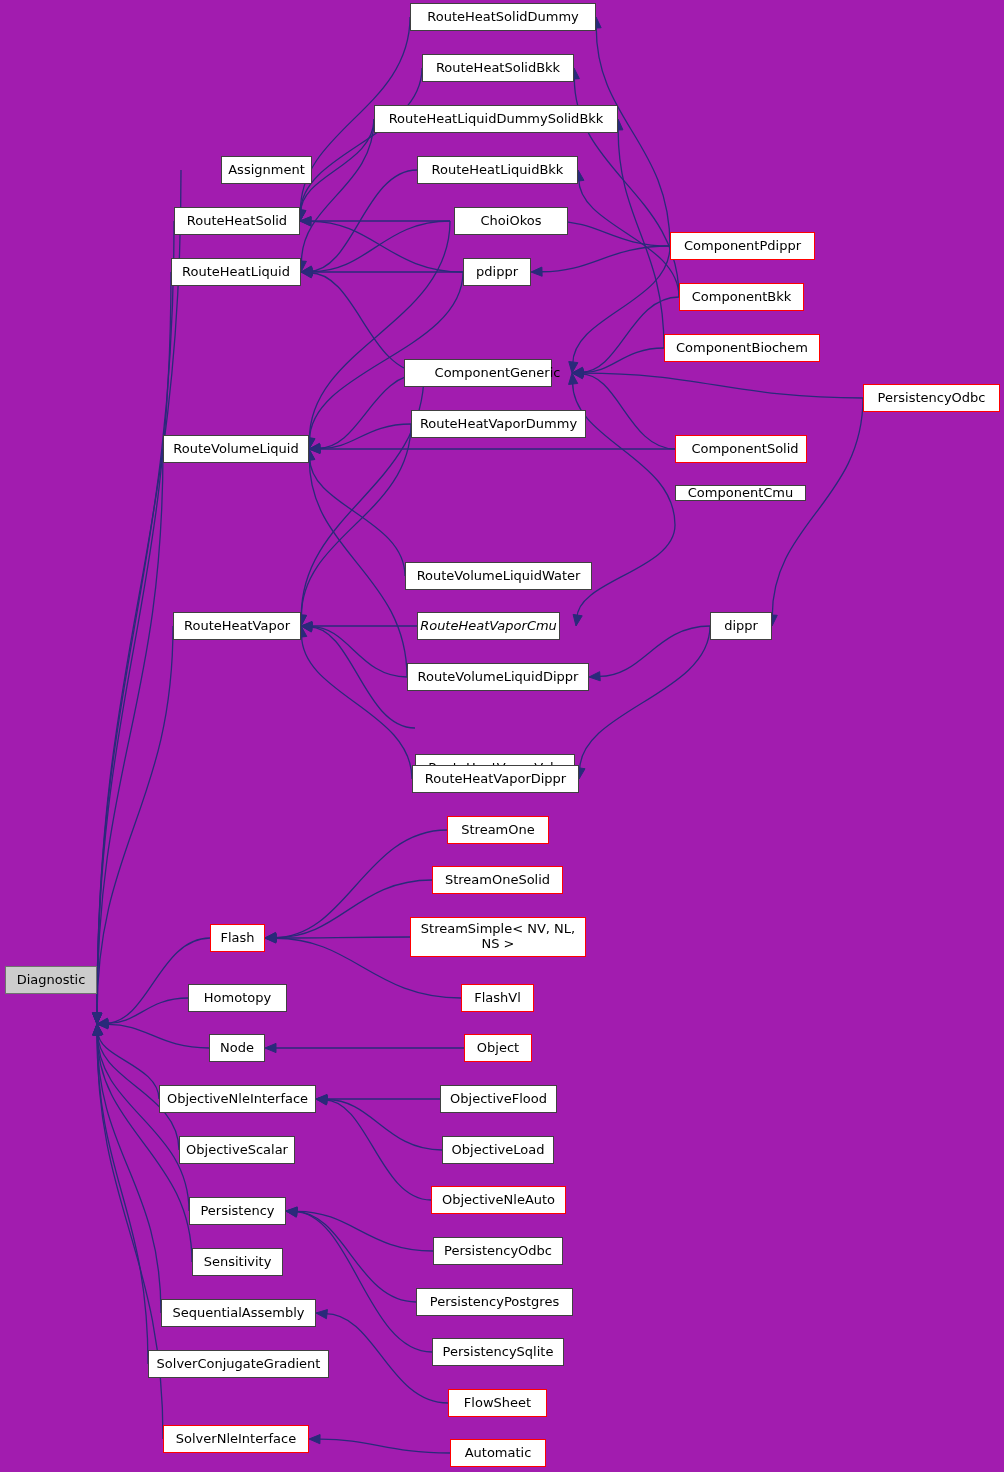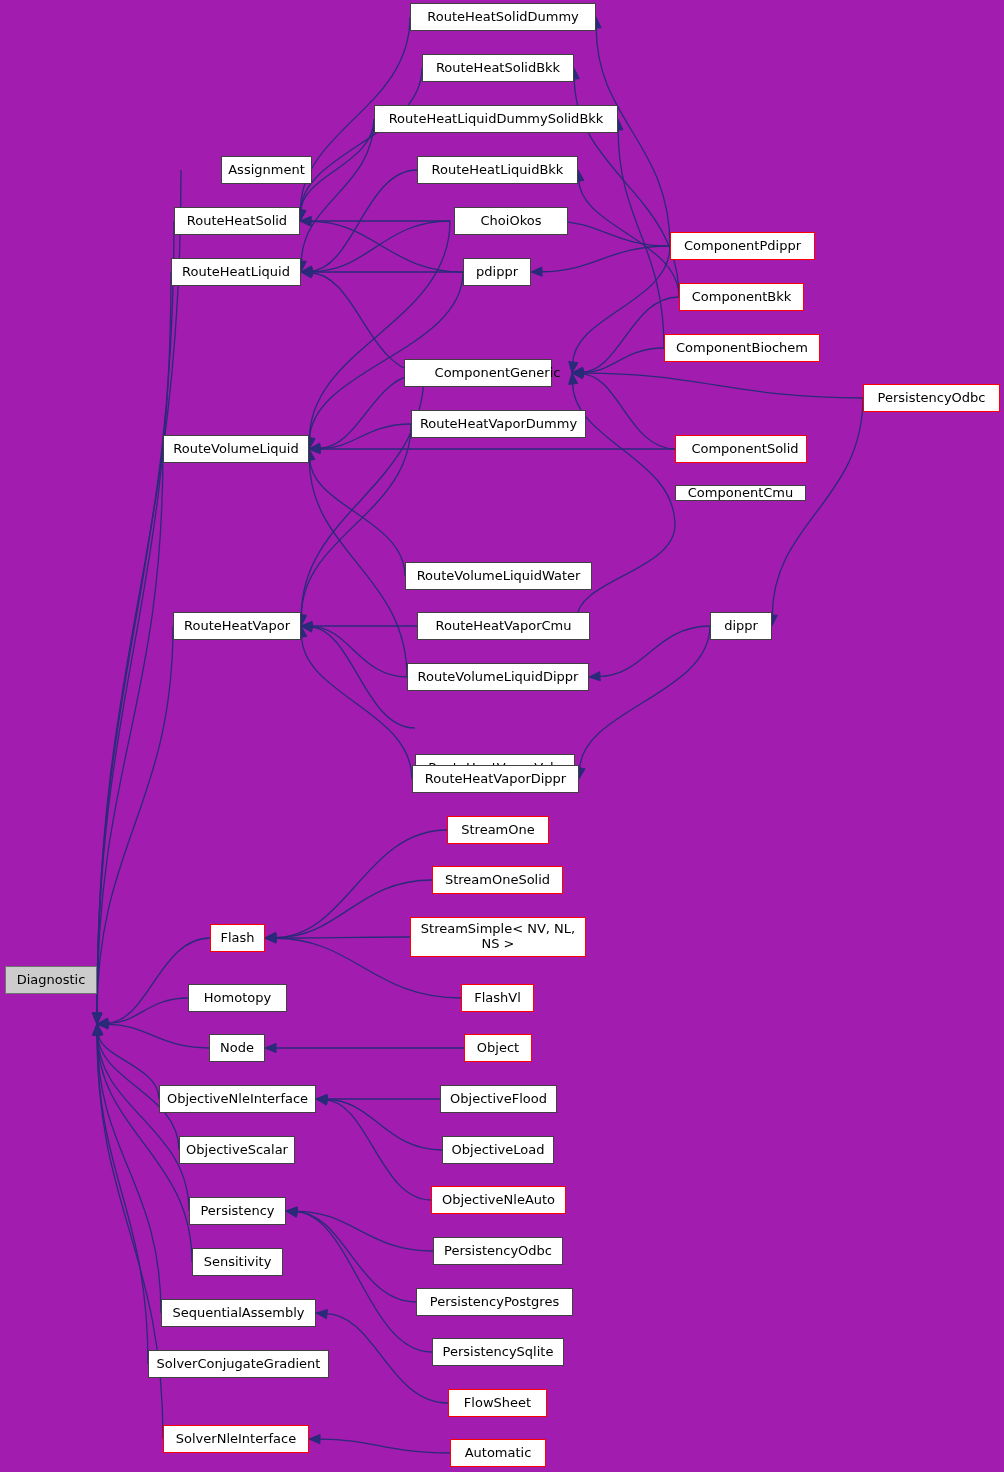--- a/index.html
+++ b/index.html
@@ -171,21 +171,21 @@
       <div class="node red" style="left: 679px; top: 283px; width: 125px; height: 28px;">ComponentBkk</div>
       <div class="node red" style="left: 664px; top: 334px; width: 156px; height: 28px;">ComponentBiochem</div>
       <div class="node" style="left: 404px; top: 359px; width: 148px; height: 28px; padding-left: 39px;">ComponentGeneric</div>
       <div class="node red" style="left: 863px; top: 384px; width: 137px; height: 28px;">PersistencyOdbc</div>
       <div class="node" style="left: 411px; top: 410px; width: 175px; height: 28px;">RouteHeatVaporDummy</div>
       <div class="node" style="left: 163px; top: 435px; width: 146px; height: 28px;">RouteVolumeLiquid</div>
       <div class="node red" style="left: 675px; top: 435px; width: 132px; height: 28px; padding-left: 8px;">ComponentSolid</div>
       <div class="node" style="left: 675px; top: 485px; width: 131px; height: 16px;">ComponentCmu</div>
       <div class="node" style="left: 405px; top: 562px; width: 187px; height: 28px;">RouteVolumeLiquidWater</div>
       <div class="node" style="left: 173px; top: 612px; width: 128px; height: 28px;">RouteHeatVapor</div>
-      <div class="node" style="left: 417px; top: 612px; width: 173px; height: 28px;">RouteHeatVaporCmu</div>
+      <div class="node" style="left: 417px; top: 612px; width: 143px; height: 28px; font-style: italic;">RouteHeatVaporCmu</div>
       <div class="node" style="left: 710px; top: 612px; width: 62px; height: 28px;">dippr</div>
       <div class="node" style="left: 407px; top: 663px; width: 182px; height: 28px;">RouteVolumeLiquidDippr</div>
       <div class="node" style="left: 415px; top: 754px; width: 160px; height: 28px;">RouteHeatVaporVolp</div>
       <div class="node" style="left: 412px; top: 765px; width: 167px; height: 28px;">RouteHeatVaporDippr</div>
       <div class="node red" style="left: 447px; top: 816px; width: 102px; height: 28px;">StreamOne</div>
       <div class="node red" style="left: 432px; top: 866px; width: 131px; height: 28px;">StreamOneSolid</div>
       <div class="node red" style="left: 410px; top: 917px; width: 176px; height: 40px;">StreamSimple&lt; NV, NL,
 NS &gt;</div>
       <div class="node red" style="left: 210px; top: 924px; width: 55px; height: 28px;">Flash</div>
       <div class="node red" style="left: 461px; top: 984px; width: 73px; height: 28px;">FlashVl</div>

